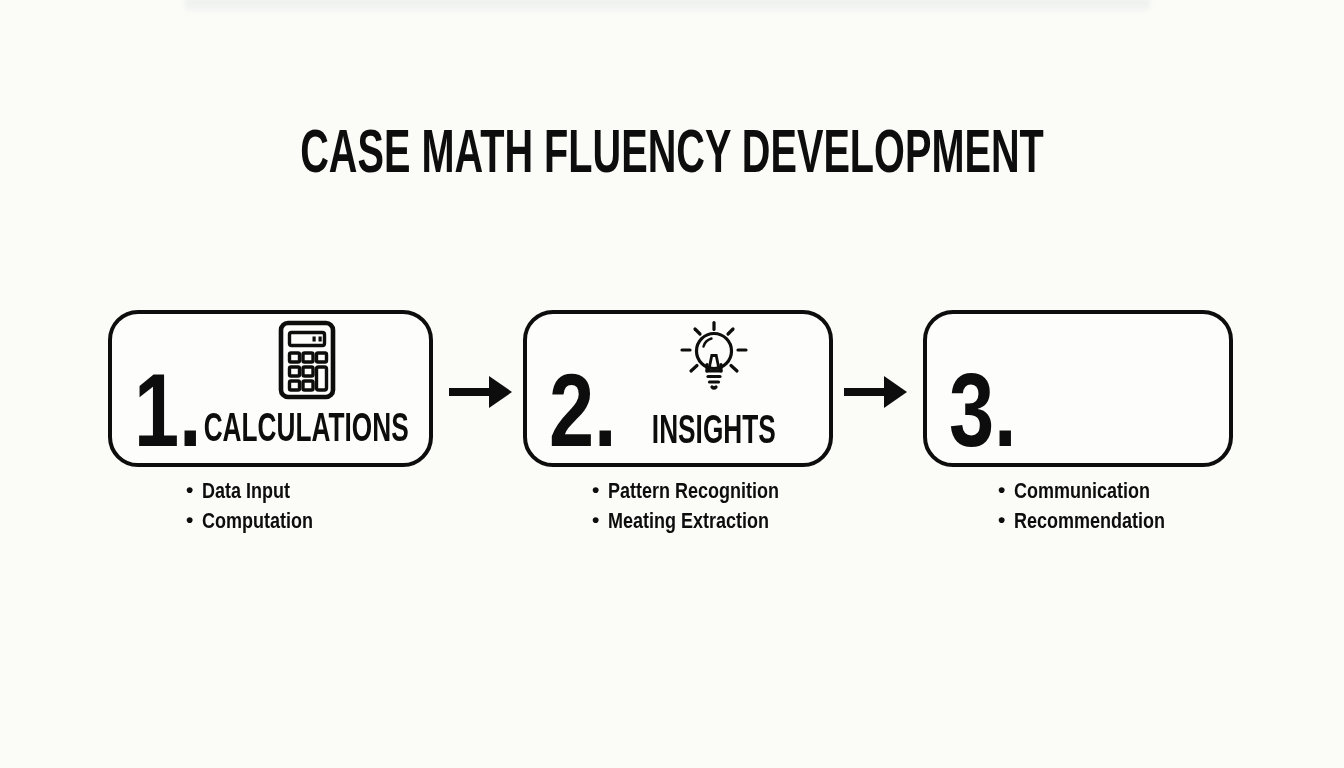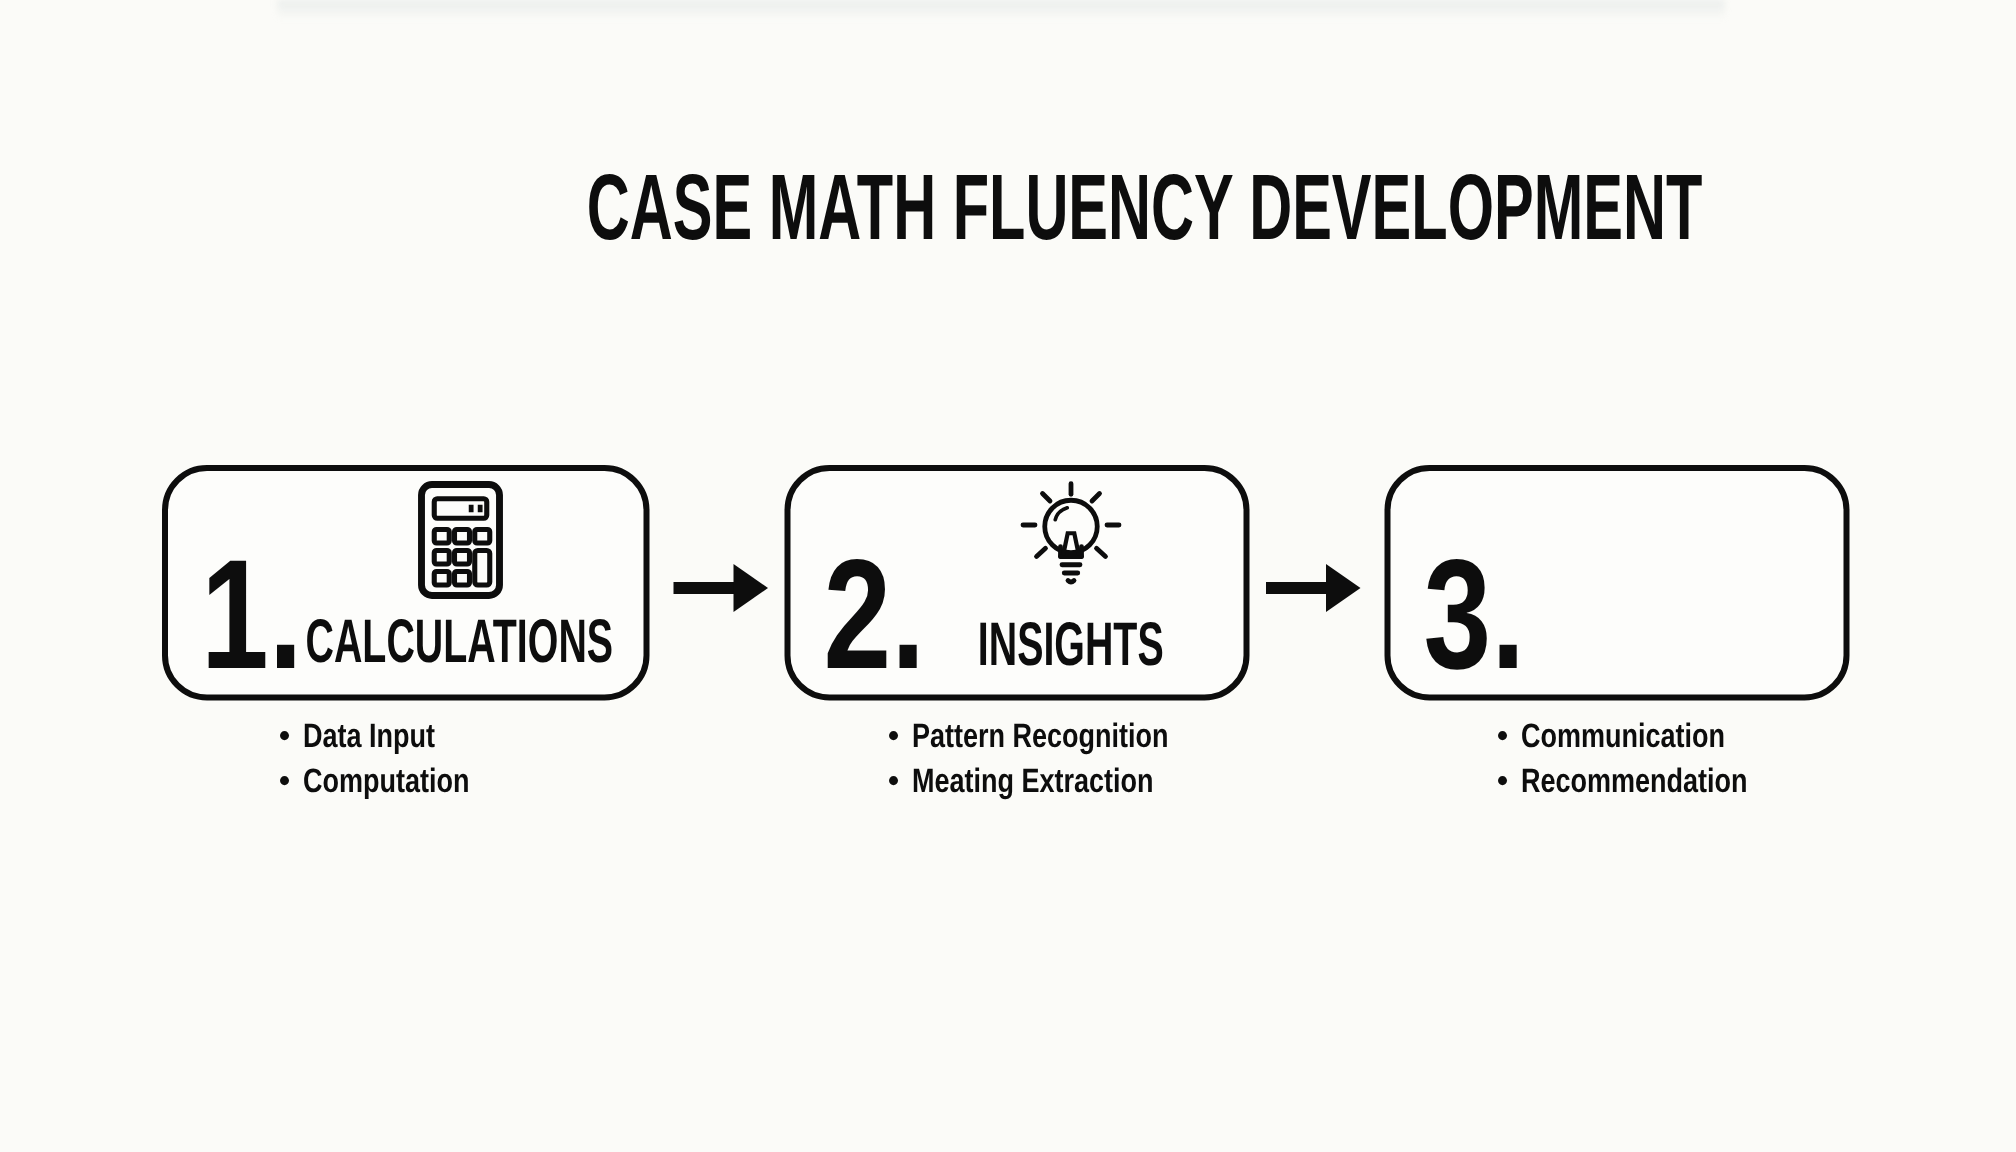--- a/index.html
+++ b/index.html
@@ -16,22 +16,22 @@
   
   .smudge {
     position: absolute; top: 0; left: 185px; width: 965px; height: 13px;
     background: linear-gradient(to bottom, rgba(196,207,207,0.30), rgba(196,207,207,0));
     filter: blur(2px);
   }
 
   .cond { display: inline-block; white-space: nowrap; }
 
   .title-wrap {
-    position: absolute; top: 108px; left: 0; right: 0;
-    text-align: right;
+    position: absolute; top: 120px; left: 0; right: 0;
+    text-align: center;
   }
   .title-wrap .cond {
     font-size: 62px; font-weight: 700; line-height: 1;
     transform: scaleX(0.64); transform-origin: center top;
     letter-spacing: 0px;
   }
 
   .card {
     position: absolute; top: 310px; height: 157px;
     border: 4px solid #0d0d0d; border-radius: 30px;

